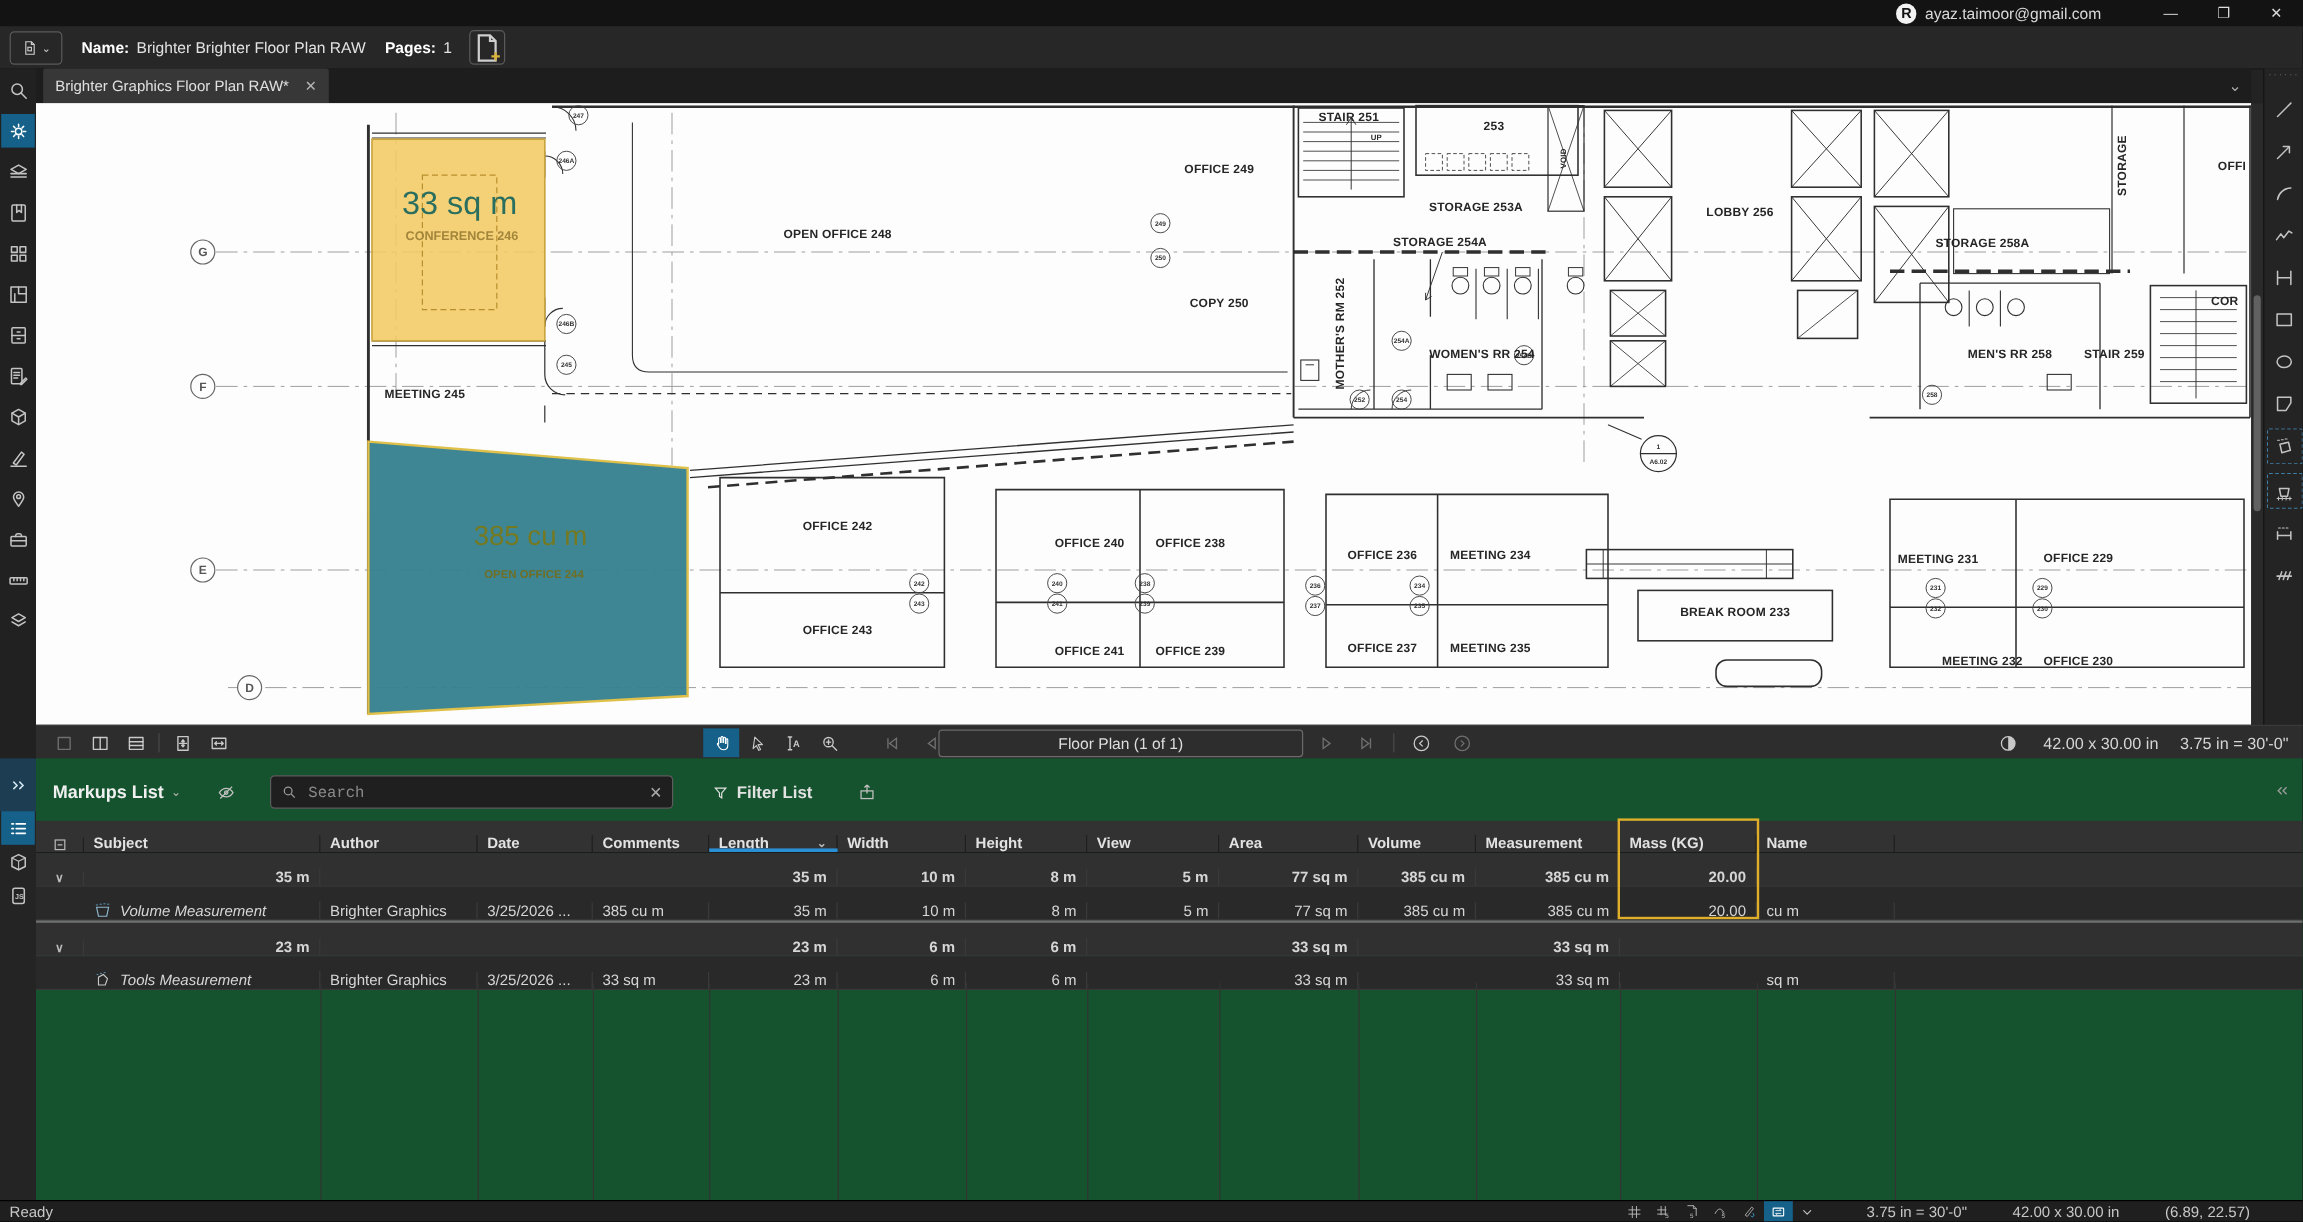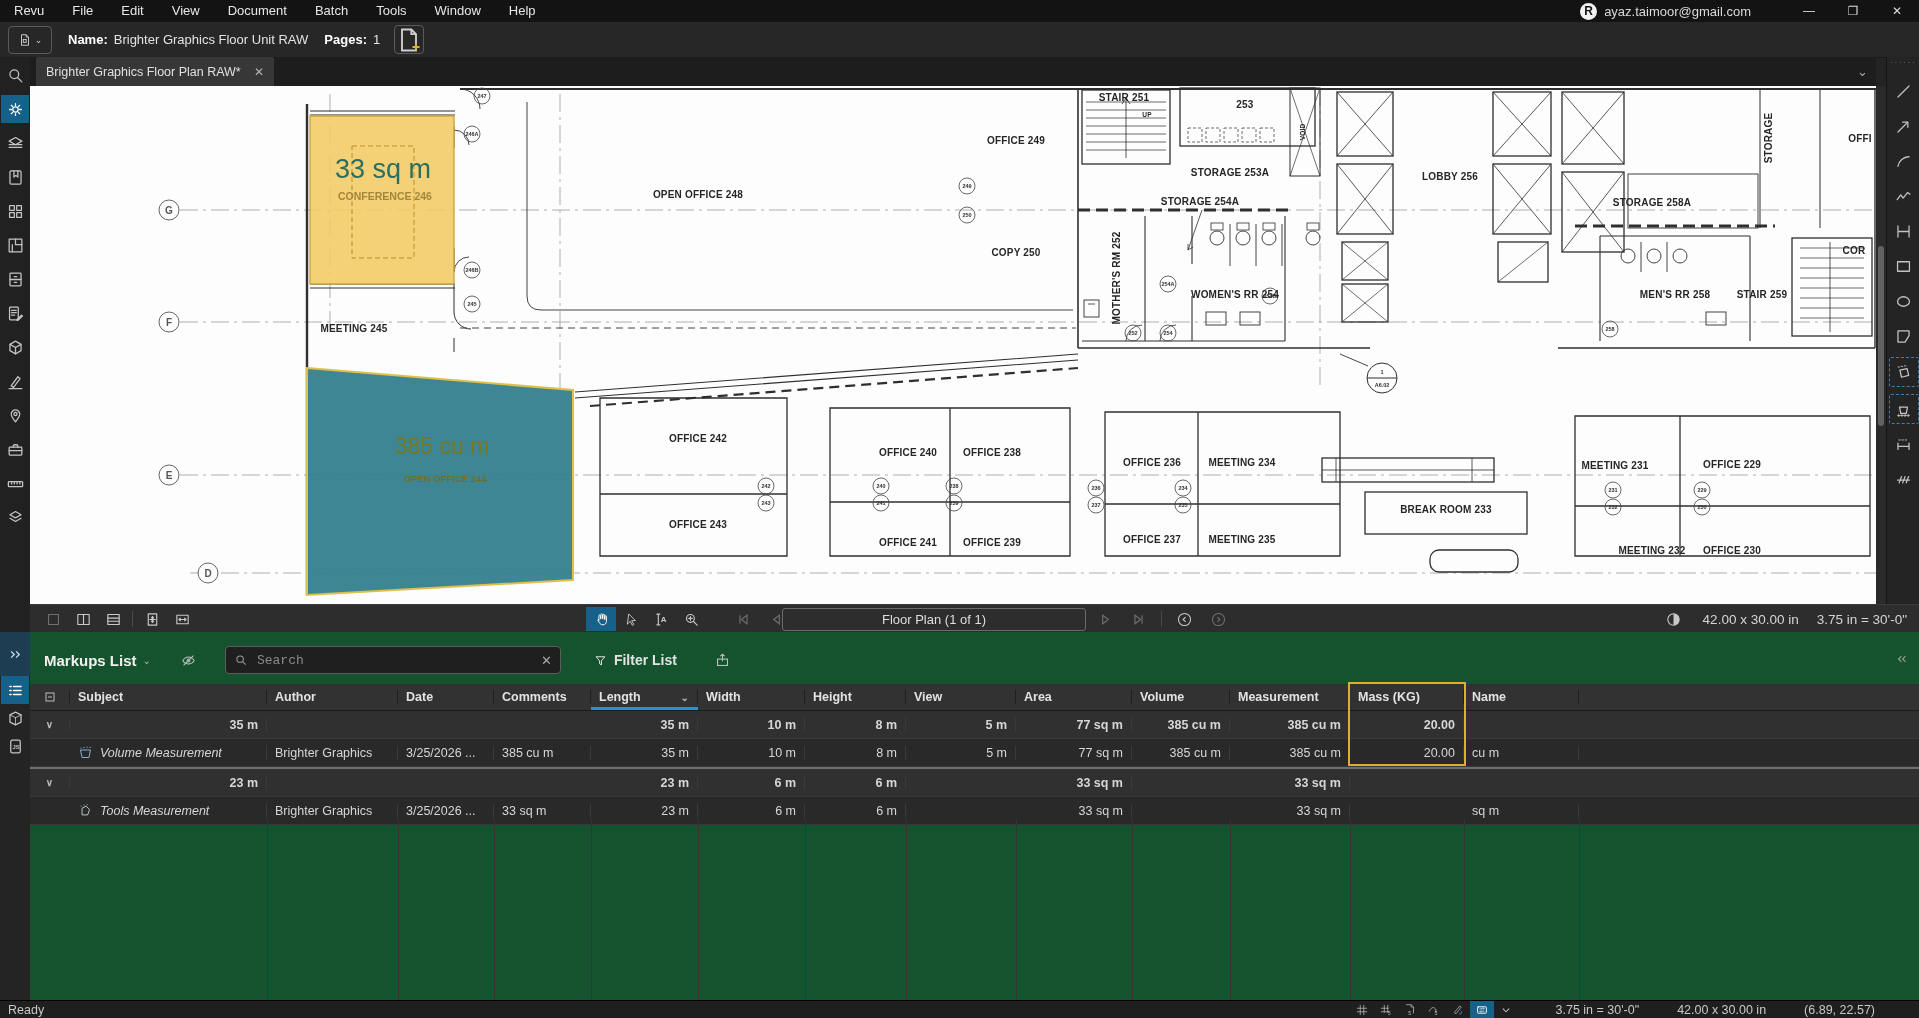--- a/index.html
+++ b/index.html
@@ -74,21 +74,21 @@
   .ph-icon svg{width:17px;height:17px;}
   #search-box{margin-left:24px;width:318px;height:26px;border:1px solid #5c5c5c;border-radius:4px;background:#1f1f1f;
               display:flex;align-items:center;padding:0 8px;gap:7px;}
   #search-input{flex:1;background:transparent;border:none;outline:none;color:#ddd;font-size:13px;font-family:Liberation Mono, monospace;}
   #search-input::placeholder{color:#8a8a8a;}
   #filter-btn{margin-left:32px;display:flex;align-items:center;gap:6px;font-size:14px;font-weight:bold;color:#e3e3e3;}
   #share-btn{margin-left:34px;}
   #panel-collapse{margin-left:auto;margin-right:10px;color:#9a9a9a;}
   
   #mtable{position:absolute;left:0;top:52px;width:1889px;}
-  .tr{display:flex;height:27px;align-items:center;border-bottom:1px solid #383838;background:#292929;}
+  .tr{display:flex;height:27px;align-items:flex-end;border-bottom:1px solid #383838;background:#292929;}
   .tr.head{height:26px;background:#323232;border-bottom:1px solid #1c1c1c;}
   .tr.group{background:#303030;font-weight:bold;color:#e9e9e9;}
   .tr.group-sep{border-top:2px solid #6e6e6e;}
   .td,.th{flex:0 0 auto;display:flex;align-items:center;padding:0 8px;font-size:12.5px;color:#d6d6d6;
           border-right:1px solid #1f1f1f;overflow:hidden;white-space:nowrap;box-sizing:border-box;}
   .td{border-right:1px solid #3a3a3a;}
   .th{font-weight:bold;color:#e2e2e2;}
   .td.r{justify-content:flex-end;}
   .exp{flex:0 0 40px;justify-content:center;padding:0;}
   .fill{flex:1 1 auto;border-right:none;}
@@ -107,31 +107,20 @@
   .sb-icon svg{width:14px;height:14px;}
   .sb-icon.active{background:#15618a;color:#fff;}
   .sb-text{margin-left:38px;}
 </style>
 </head>
 <body>
 
 <div id="app">
 
   <div id="titlebar" class="abs">
-    <div id="menubar" style="display:flex;">
-        <div class="menu-item">Revu</div>
-        <div class="menu-item">File</div>
-        <div class="menu-item">Edit</div>
-        <div class="menu-item">View</div>
-        <div class="menu-item">Document</div>
-        <div class="menu-item">Batch</div>
-        <div class="menu-item">Tools</div>
-        <div class="menu-item">Window</div>
-        <div class="menu-item">Help</div>
-      </div>
     <div id="title-right">
       <div id="account">
         <span id="revu-logo">R</span>
         <span>ayaz.taimoor@gmail.com</span>
       </div>
       <span class="win-btn">—</span>
       <span class="win-btn">❐</span>
       <span class="win-btn">✕</span>
     </div>
   </div>
@@ -139,21 +128,21 @@
   <div id="namebar" class="abs">
     <div id="doc-btn">
       <svg viewBox="0 0 24 24" fill="none" stroke="currentColor" stroke-width="1.6">
           <path d="M6 3h8l4 4v14H6z"></path>
           <path d="M14 3v4h4"></path>
           <rect x="9" y="11" width="5" height="5"></rect>
         </svg>
       <span style="font-size:9px;">⌄</span>
     </div>
     <span class="nb-label">Name:</span>
-    <span class="nb-value">Brighter Graphics Floor Unit RAW</span>
+    <span class="nb-value">Brighter Brighter Floor Plan RAW</span>
     <span class="nb-label">Pages:</span>
     <span class="nb-value">1</span>
     <div id="page-add-btn">
       <svg viewBox="0 0 24 24" fill="none" stroke="currentColor" stroke-width="1.6">
           <path d="M6 3h8l4 4v14H6z"></path>
           <path d="M14 3v4h4"></path>
           <path d="M15 18h6M18 15v6" stroke="#d8b23a"></path>
         </svg>
     </div>
   </div>

